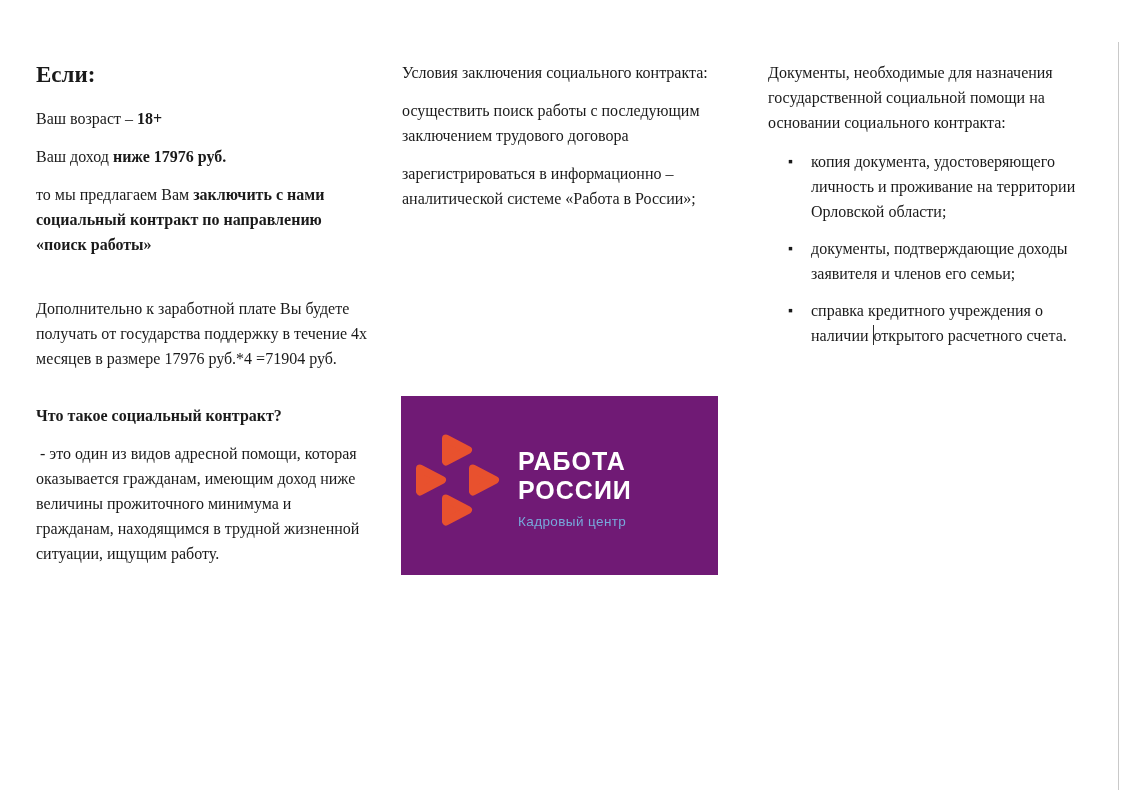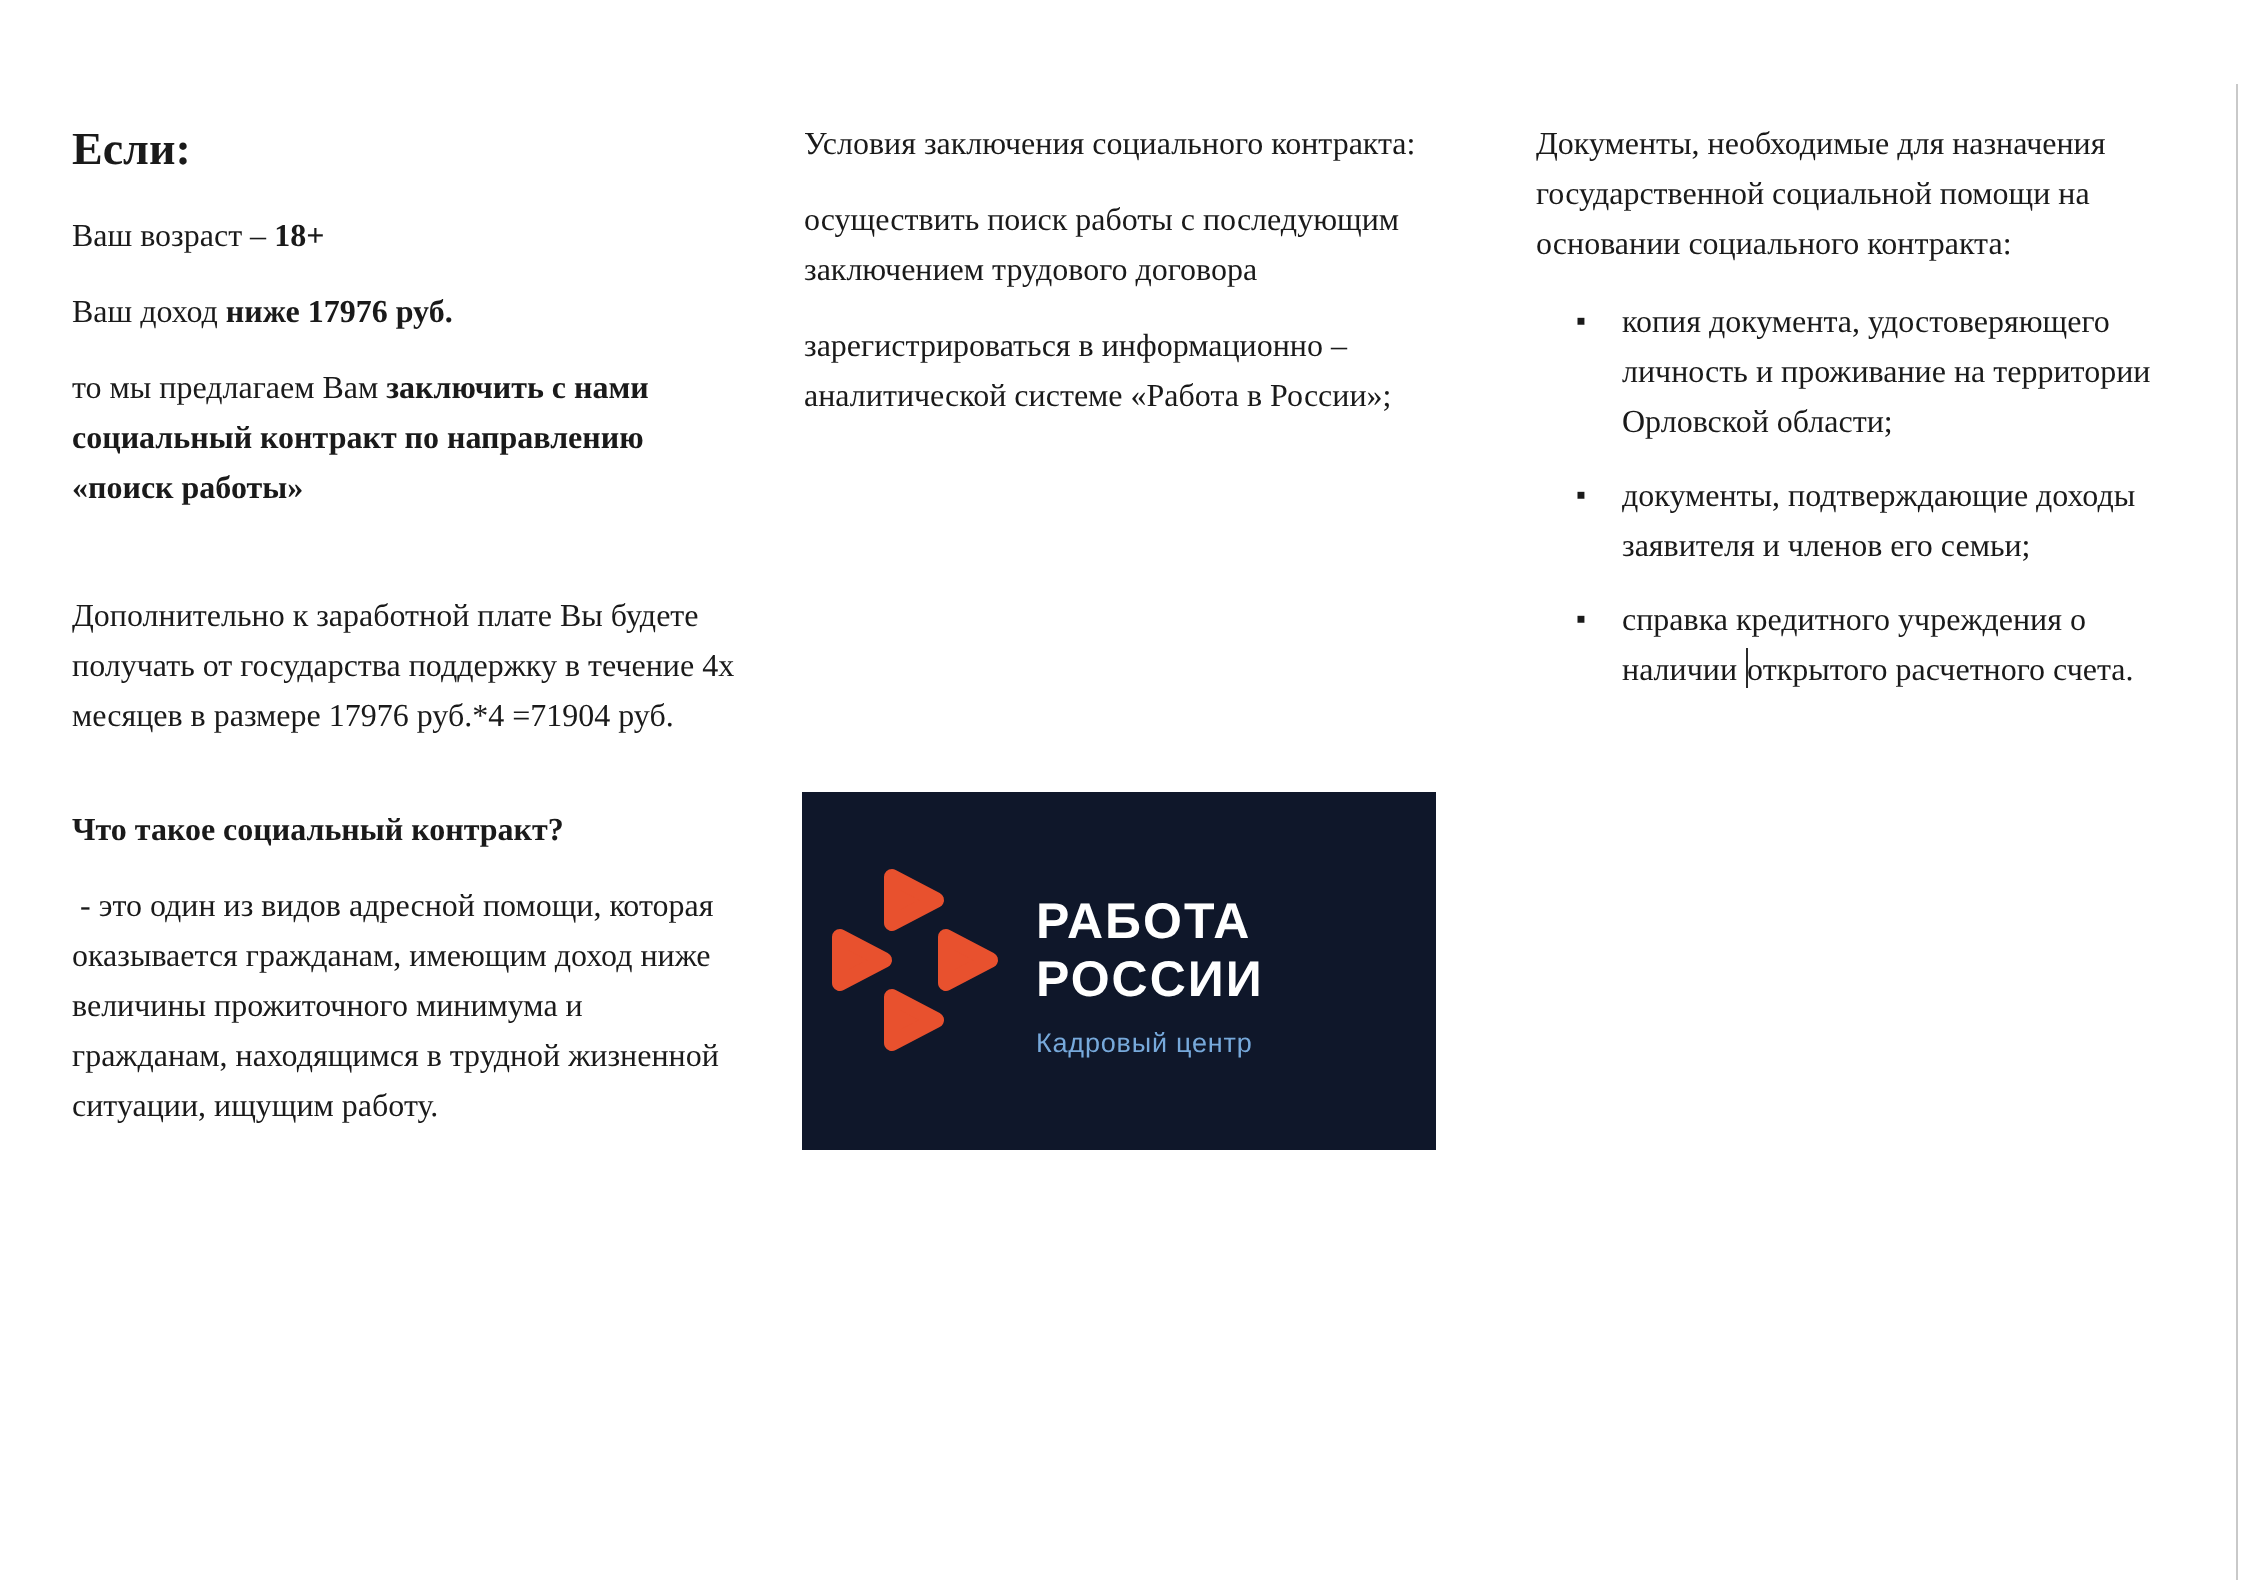--- a/index.html
+++ b/index.html
@@ -76,21 +76,21 @@
     <p class="subhead">Что такое социальный контракт?</p>
     <p>&nbsp;- это один из видов адресной помощи, которая оказывается гражданам, имеющим доход ниже величины прожиточного минимума и гражданам, находящимся в трудной жизненной ситуации, ищущим работу.</p>
   </div>
 
   <div class="col col-middle">
     <p class="bold-heading">Условия заключения социального контракта:</p>
     <p>осуществить поиск работы с последующим заключением трудового договора</p>
     <p>зарегистрироваться в информационно – аналитической системе «Работа в России»;</p>
   </div>
 
-  <div class="logo-card" style="background-color: #0f172a;">
+  <div class="logo-card" style="background-color: #701a75;">
     <svg class="logo-triangles" viewBox="0 0 88 100" style="color: rgb(232, 81, 46);">
       <g fill="currentColor" stroke="currentColor" stroke-width="8" stroke-linejoin="round">
         <path d="M0 0 L22 11.5 L0 23 Z" transform="translate(33,6.5)"></path>
         <path d="M0 0 L22 11.5 L0 23 Z" transform="translate(7,36.5)"></path>
         <path d="M0 0 L22 11.5 L0 23 Z" transform="translate(60,36.5)"></path>
         <path d="M0 0 L22 11.5 L0 23 Z" transform="translate(33,66.5)"></path>
       </g>
     </svg>
     <div class="logo-textblock">
       <div class="logo-title-line" style="color: rgb(255, 255, 255);">РАБОТА</div>

